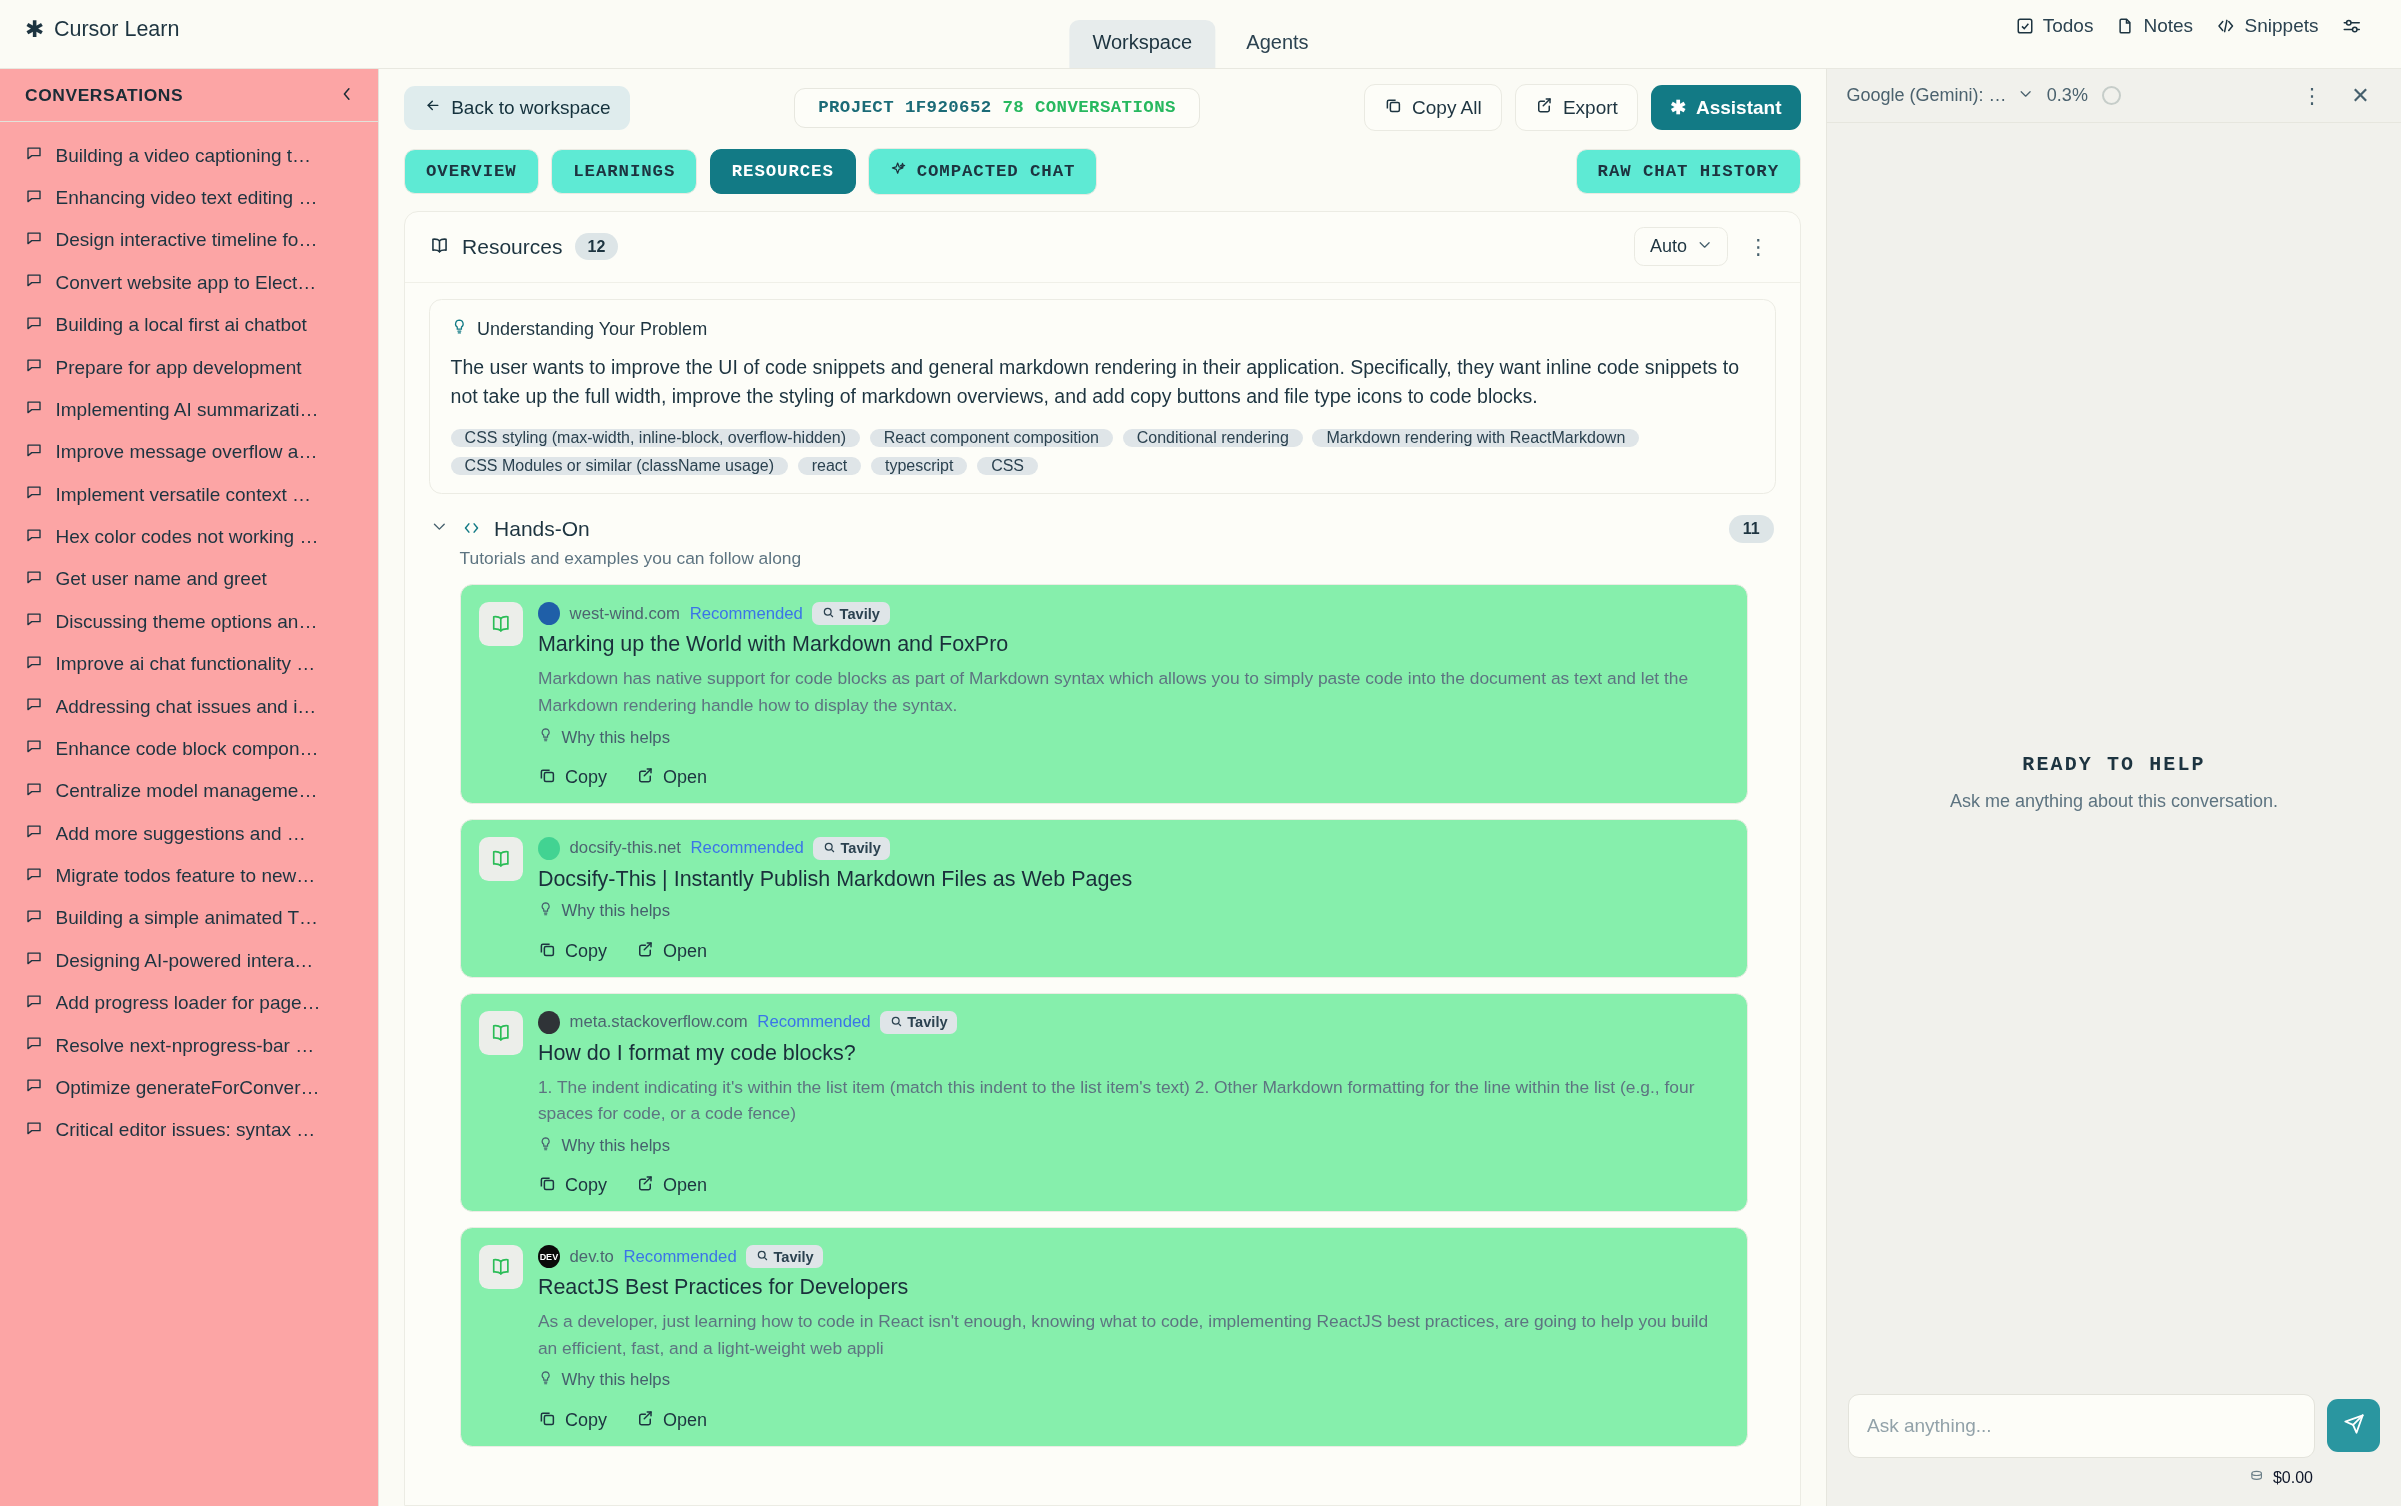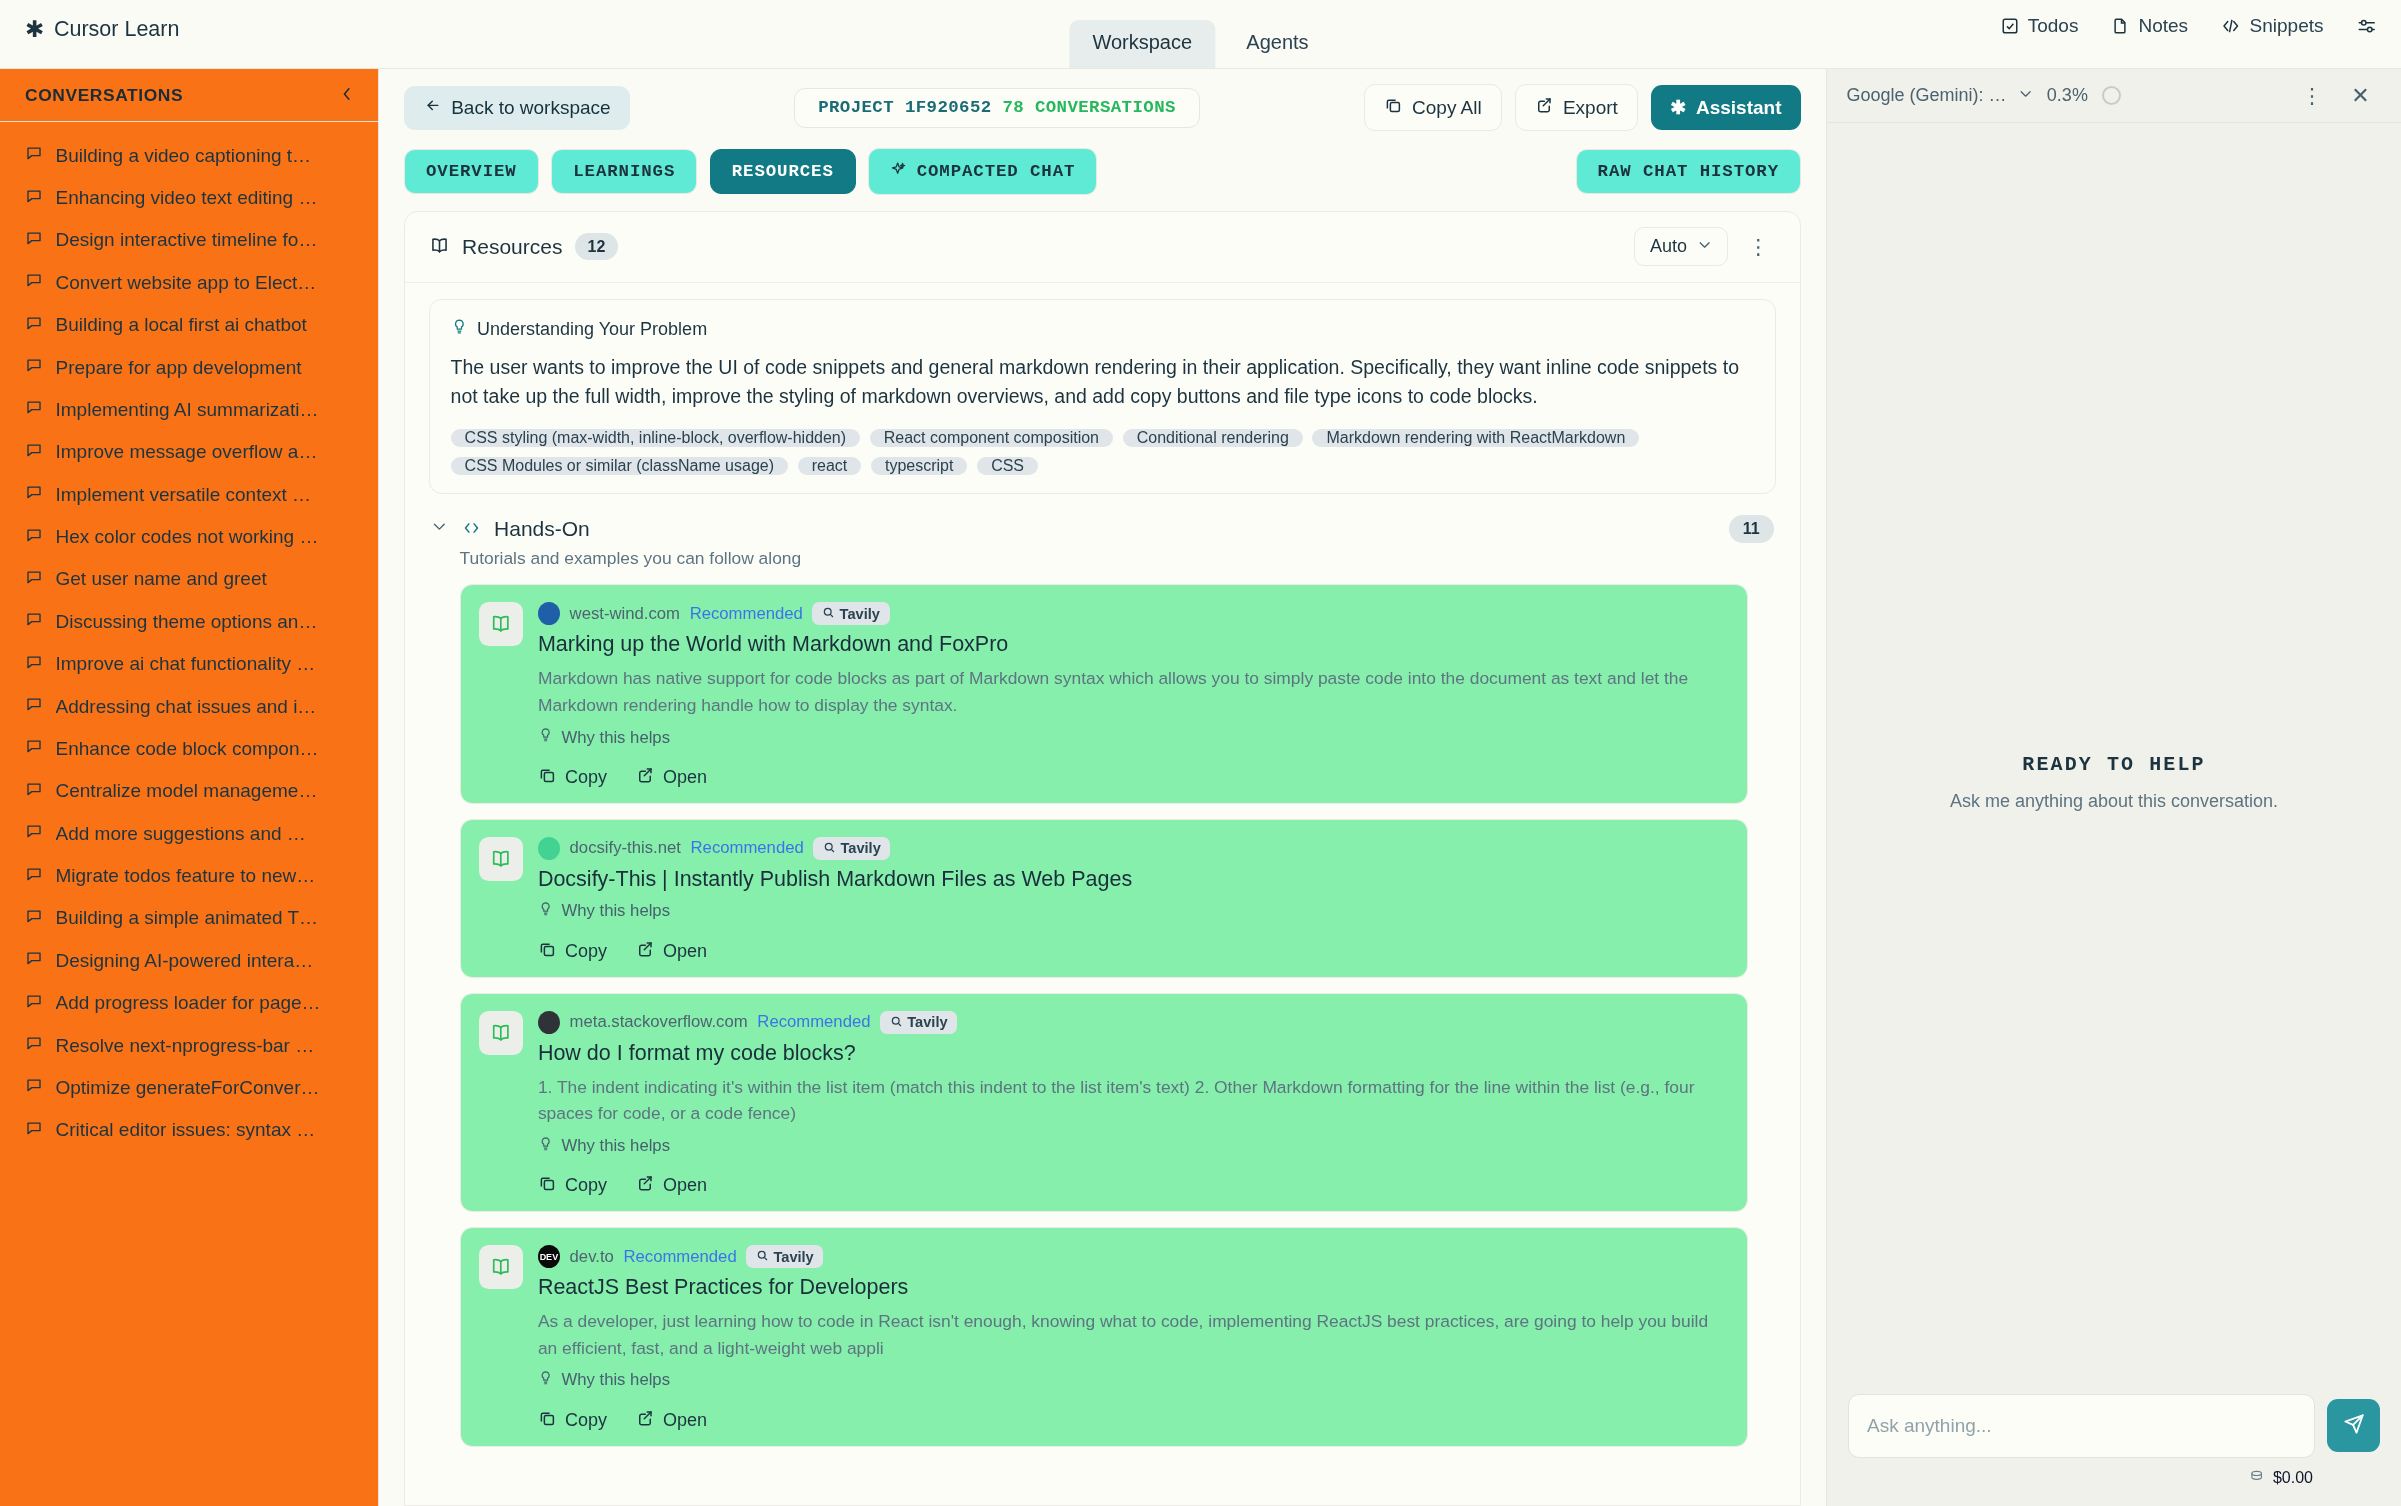--- a/index.html
+++ b/index.html
@@ -31,33 +31,33 @@
     position: absolute; left: 50%; transform: translateX(-50%);
     bottom: 0; display: flex; align-items: flex-end; gap: 7px;
   }
   .ctab {
     font-size: 20px; padding: 11px 23.6px 14px;
     border-radius: 9.7px 9.7px 0 0; color:#2b4250; background: transparent;
     cursor: pointer; white-space: nowrap;
   }
   .ctab.active { background: #e7ecec; color:#1d3440; }
   .topright {
-    position: absolute; right: 25px; top: 15.3px;
-    display:flex; align-items:center; gap: 33px;
+    position: absolute; right: 40px; top: 15.3px;
+    display:flex; align-items:center; gap: 23px;
   }
   .tr-item { display:flex; align-items:center; gap:9px; font-size:19px; color:#2b4250; cursor:pointer; }
   .tr-item svg { display:block; }
 
   
   .body { flex: 1 1 auto; display: flex; min-height: 0; }
 
   
   .sidebar {
     width: 379px; flex: 0 0 379px;
-    background: #f97316;
+    background: #fca5a5;
     border-right: 1.4px solid #e4e4dc;
     display: flex; flex-direction: column; min-height: 0;
   }
   .sb-head {
     height: 53px; flex:0 0 53px;
     display:flex; align-items:center; justify-content:space-between;
     padding: 0 23.6px 0 25px;
     border-bottom: 1.4px solid #e2e2da;
   }
   .sb-title { font-size: 17.4px; font-weight: 700; letter-spacing: 0.6px; color:#1b2c36; }

